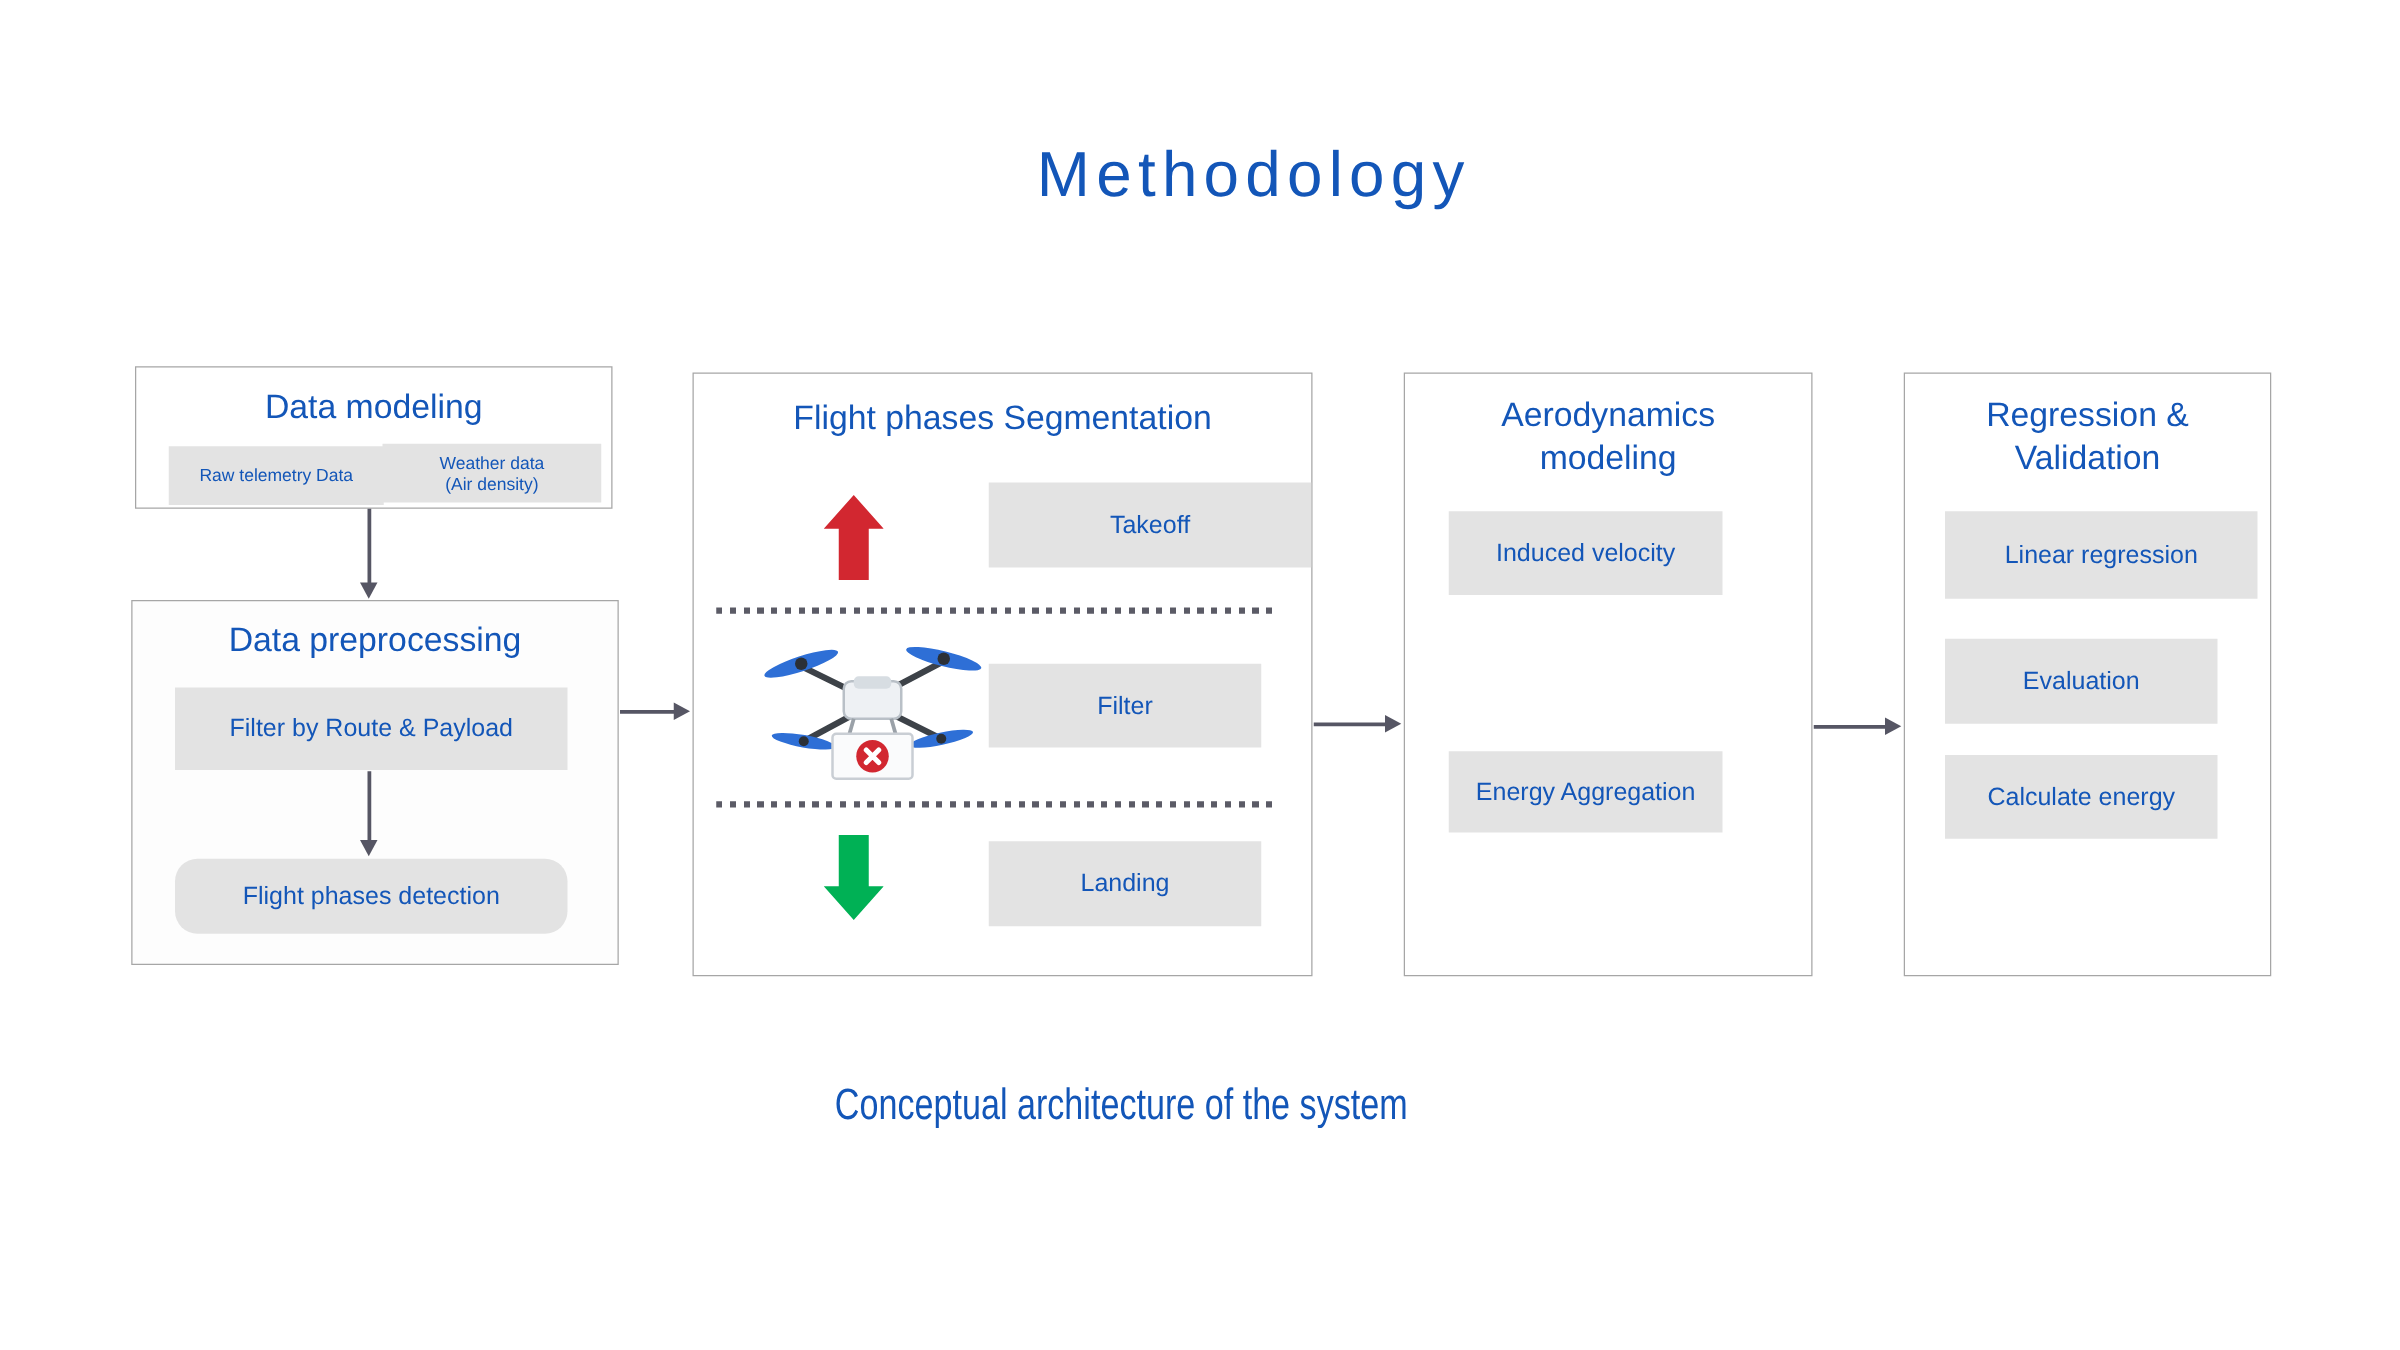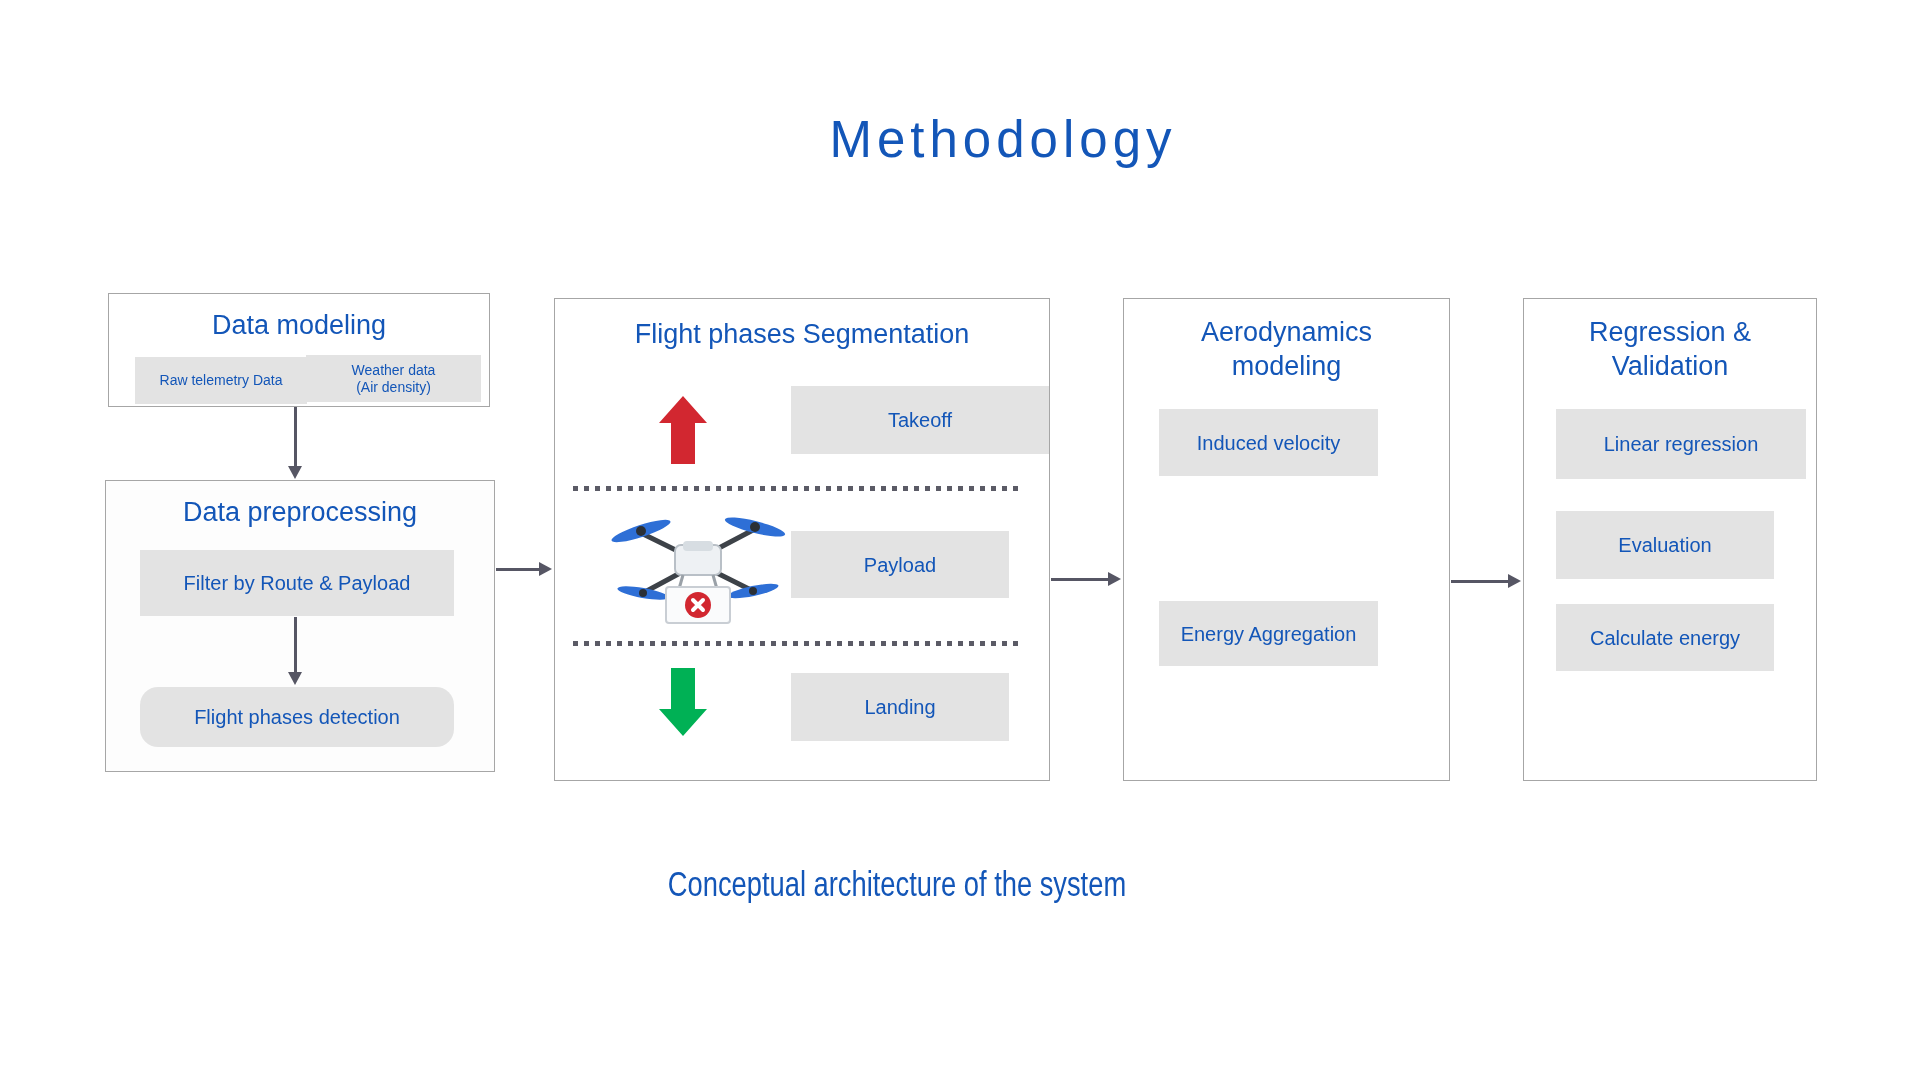--- a/index.html
+++ b/index.html
@@ -151,21 +151,21 @@
         </g>
         <rect x="72" y="42" width="46" height="30" rx="6" fill="#eef1f4" stroke="#b9c0c7" stroke-width="2"></rect>
         <rect x="80" y="38" width="30" height="10" rx="4" fill="#d7dde2"></rect>
         <line x1="80" y1="72" x2="76" y2="86" stroke="#9aa1a8" stroke-width="3"></line>
         <line x1="110" y1="72" x2="114" y2="86" stroke="#9aa1a8" stroke-width="3"></line>
         <rect x="63" y="84" width="64" height="36" rx="3" fill="#fafbfc" stroke="#c9ced4" stroke-width="2"></rect>
         <circle cx="95" cy="102" r="13" fill="#d22730"></circle>
         <path d="M90 97 L100 107 M100 97 L90 107" stroke="#ffffff" stroke-width="4" stroke-linecap="round"></path>
       </svg>
     </div>
-    <div class="chip" id="chip-cruise">Payload</div>
+    <div class="chip" id="chip-cruise">Filter</div>
 
     <div class="dotted" id="dotted-bottom"></div>
 
     <div class="phase-arrow" id="arrow-landing">
       <svg width="48" height="68" viewBox="0 0 48 68" aria-hidden="true">
         <path d="M24 68 L0 41 L12 41 L12 0 L36 0 L36 41 L48 41 Z" fill="#00b155"></path>
       </svg>
     </div>
     <div class="chip" id="chip-landing">Landing</div>
   </div>

